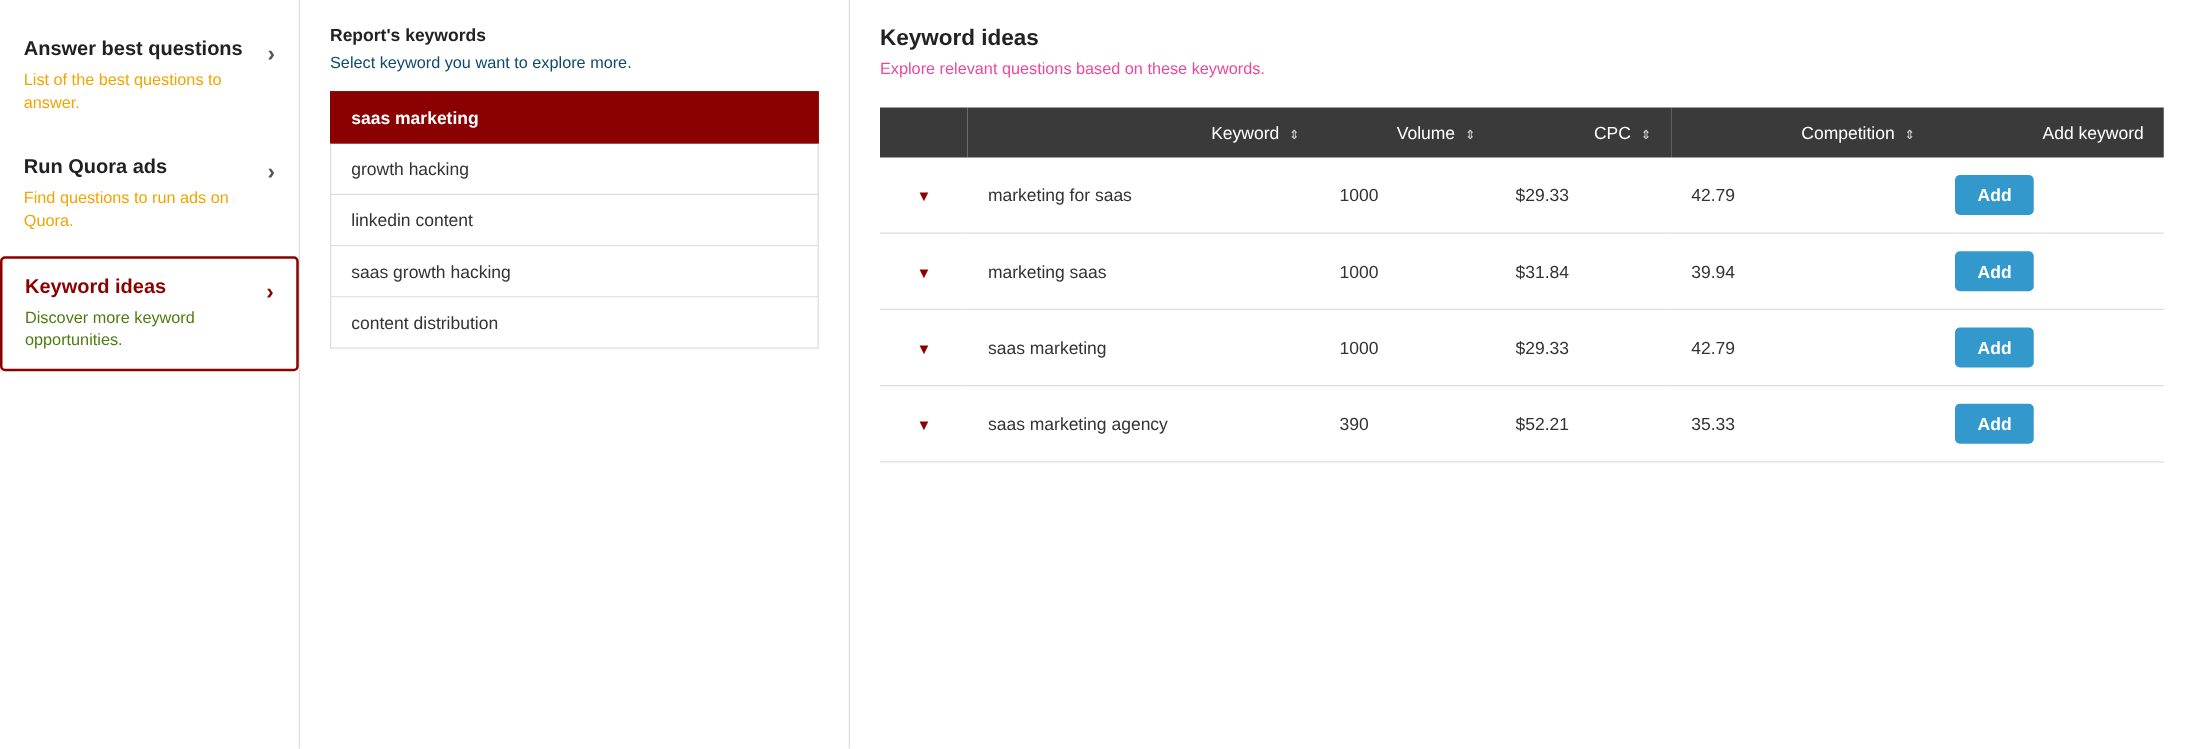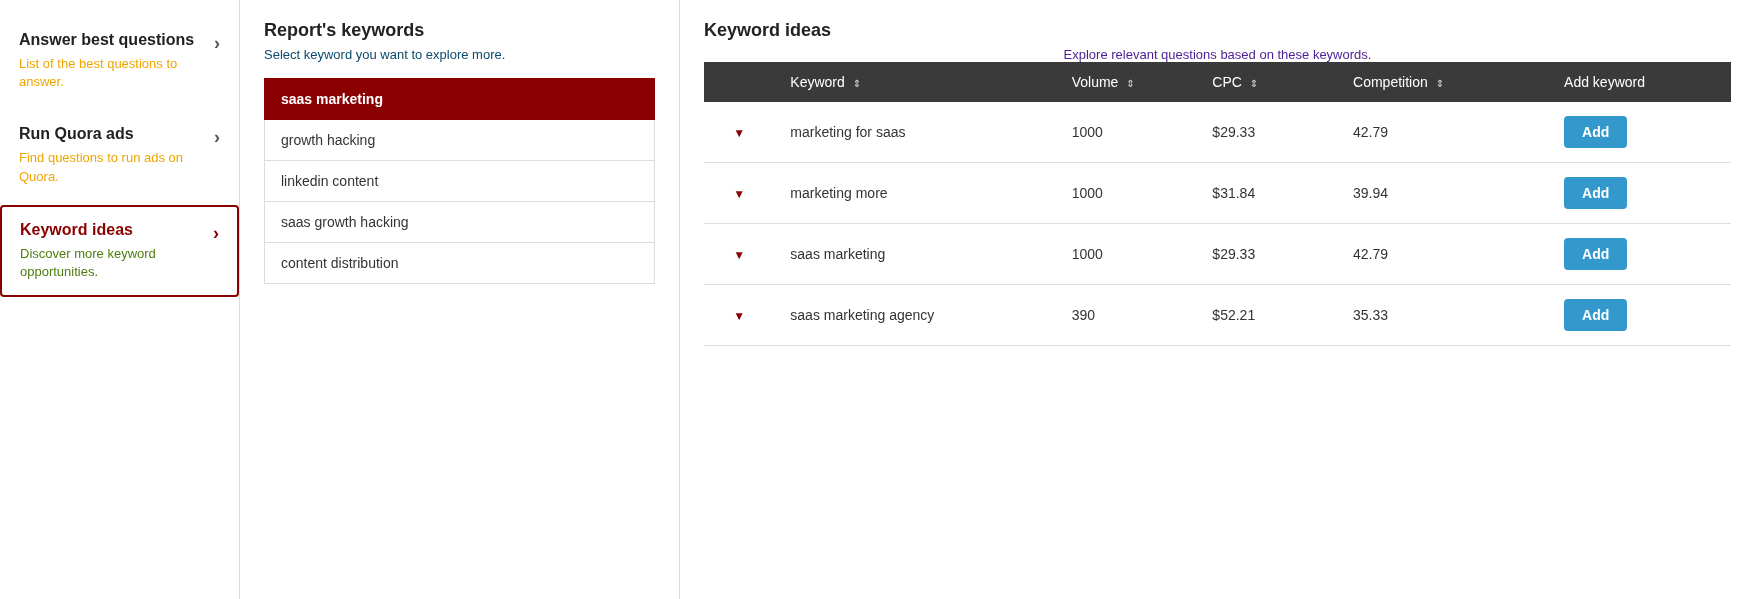--- a/index.html
+++ b/index.html
@@ -65,21 +65,21 @@
     }
 
     
     .keywords-section {
       width: 440px;
       padding: 20px 24px;
       border-right: 1px solid #ddd;
       flex-shrink: 0;
     }
     .section-title {
-      font-size: 18px;
+      font-size: 14px;
       font-weight: bold;
       color: #222;
       margin-bottom: 6px;
     }
     .section-subtitle {
       font-size: 13px;
       color: #0c4a6e;
       margin-bottom: 16px;
     }
     .keyword-list { list-style: none; }
@@ -108,36 +108,35 @@
       overflow: hidden;
     }
     .ideas-title {
       font-size: 18px;
       font-weight: bold;
       color: #222;
       margin-bottom: 6px;
     }
     .ideas-subtitle {
       font-size: 13px;
-      color: #4c1d95;
-      margin-bottom: 0;
-      text-align: center;
+      color: #ec4899;
+      margin-bottom: 24px;
     }
     .ideas-table {
       width: 100%;
       border-collapse: collapse;
       font-size: 14px;
     }
     .ideas-table thead tr {
       background: #3a3a3a;
       color: #fff;
     }
     .ideas-table thead th {
       padding: 12px 16px;
-      text-align: left;
+      text-align: right;
       font-weight: 500;
       white-space: nowrap;
     }
     .ideas-table thead th .sort-icon {
       display: inline-block;
       margin-left: 4px;
       font-size: 10px;
       opacity: 0.8;
     }
     .ideas-table tbody tr {
@@ -238,21 +237,21 @@
       <td>$29.33</td>
       <td>42.79</td>
       <td>
         <button class="add-btn">Add</button>
       </td>
     </tr>
           <tr>
       <td style="width:50px;text-align:center;">
         <span class="trend-icon">▼</span>
       </td>
-      <td>marketing more</td>
+      <td>marketing saas</td>
       <td>1000</td>
       <td>$31.84</td>
       <td>39.94</td>
       <td>
         <button class="add-btn">Add</button>
       </td>
     </tr>
           <tr>
       <td style="width:50px;text-align:center;">
         <span class="trend-icon">▼</span>

